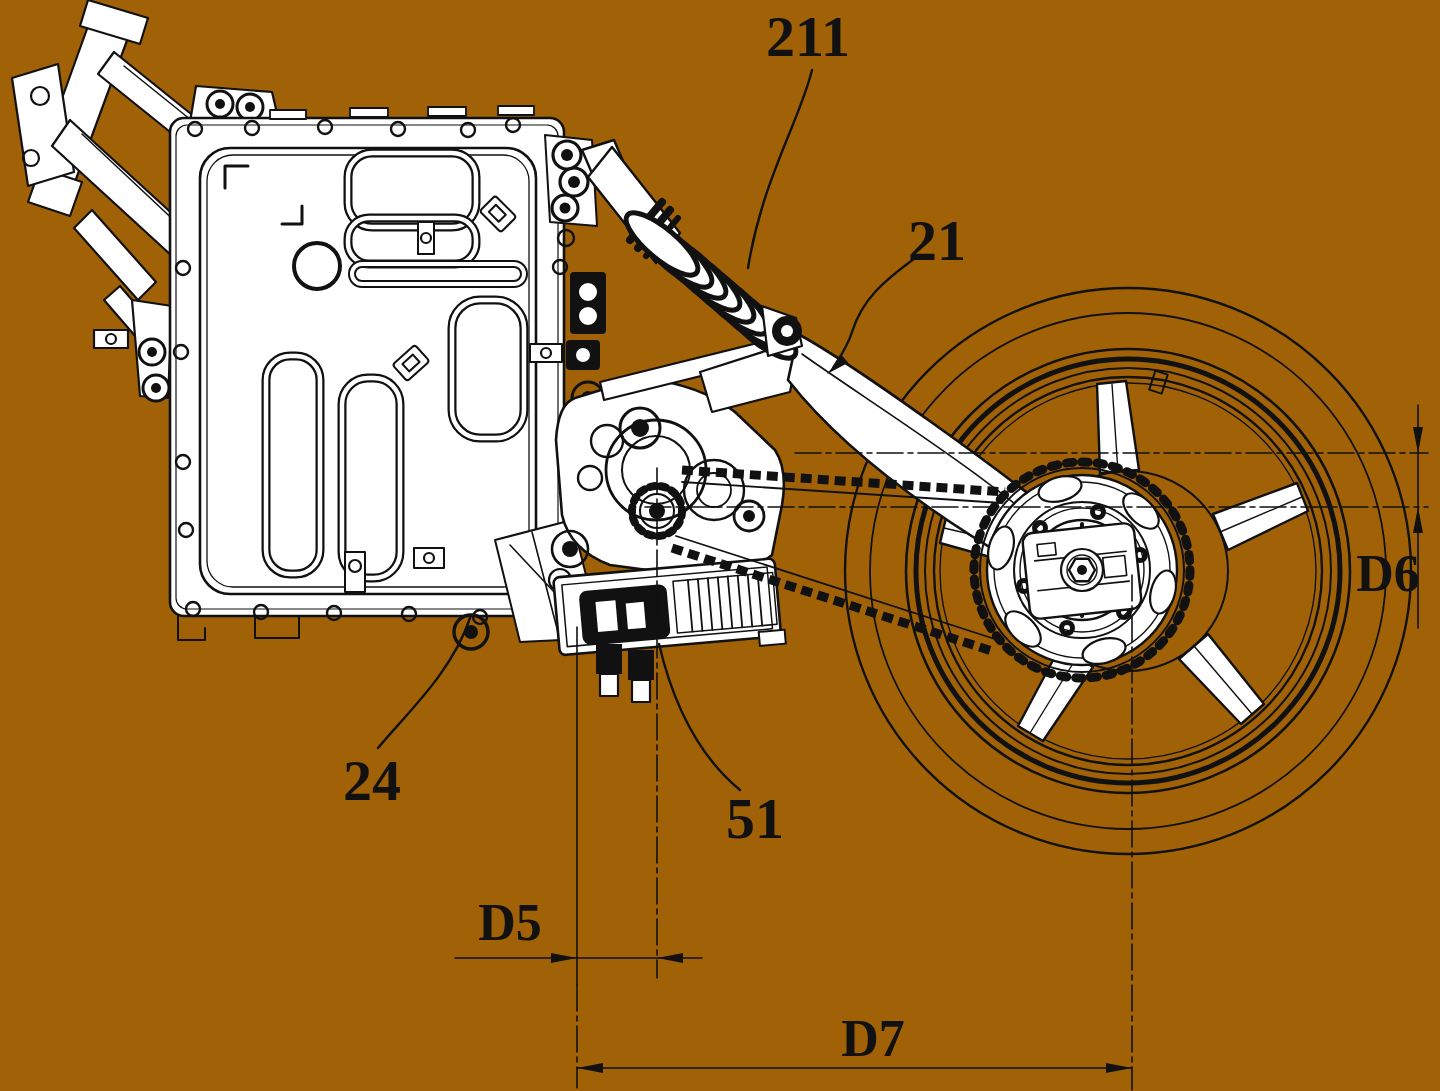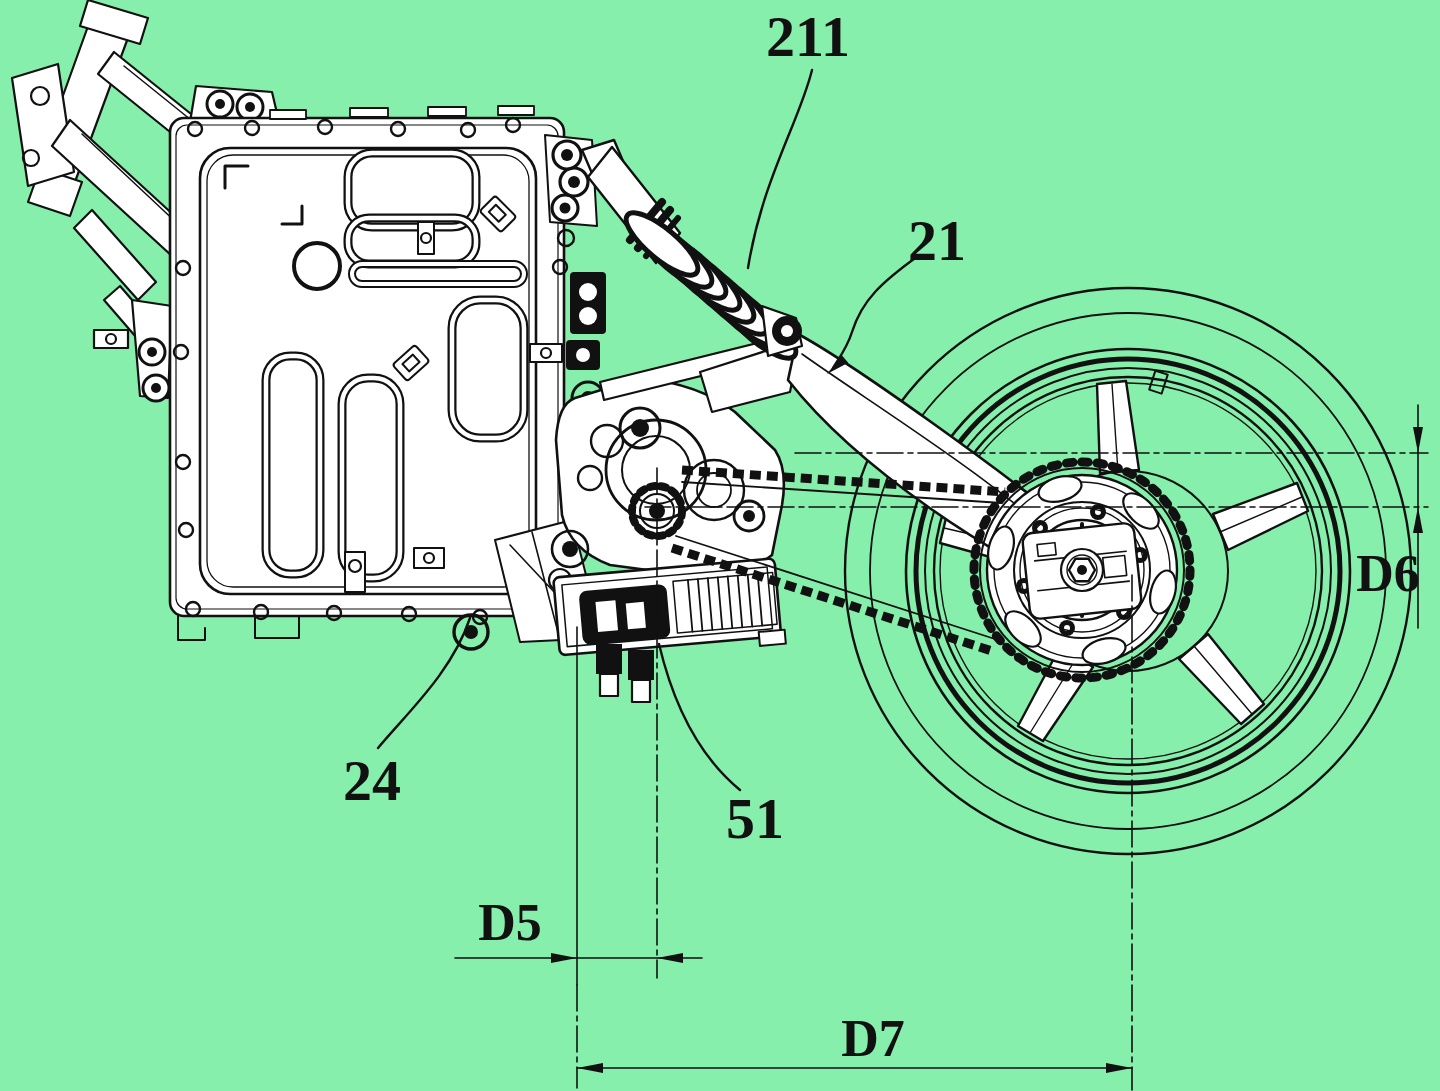--- a/index.html
+++ b/index.html
@@ -1,16 +1,16 @@
 <!DOCTYPE html>
 <html><head>
 <meta charset="utf-8">
 <style>
   html,body{margin:0;padding:0;background:#ffffff;}
-  .stage{position:relative;width:1440px;height:1091px;background:#86efac;overflow:hidden;}
+  .stage{position:relative;width:1440px;height:1091px;background:#a16207;overflow:hidden;}
   svg{display:block;}
   text{font-family:"Liberation Serif","DejaVu Serif",serif;font-weight:bold;}
   .ref-label{font-size:58px;}
   .dim-label{font-size:52px;}
 </style>
 </head>
 <body>
 
 <div class="stage">
 <svg width="1440" height="1091" viewBox="0 0 1440 1091" xmlns="http://www.w3.org/2000/svg">

